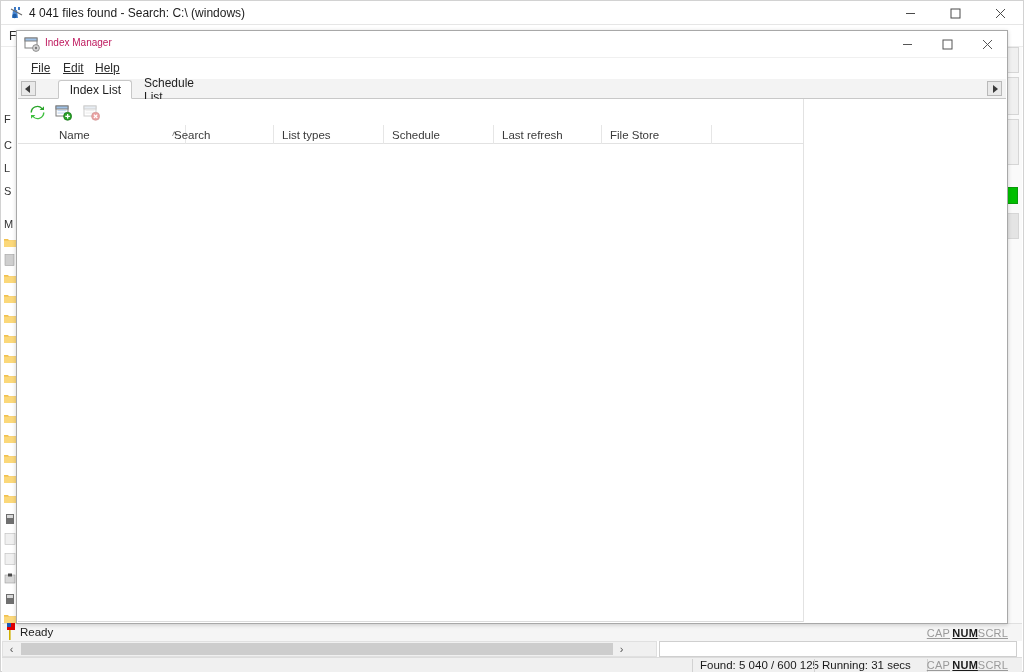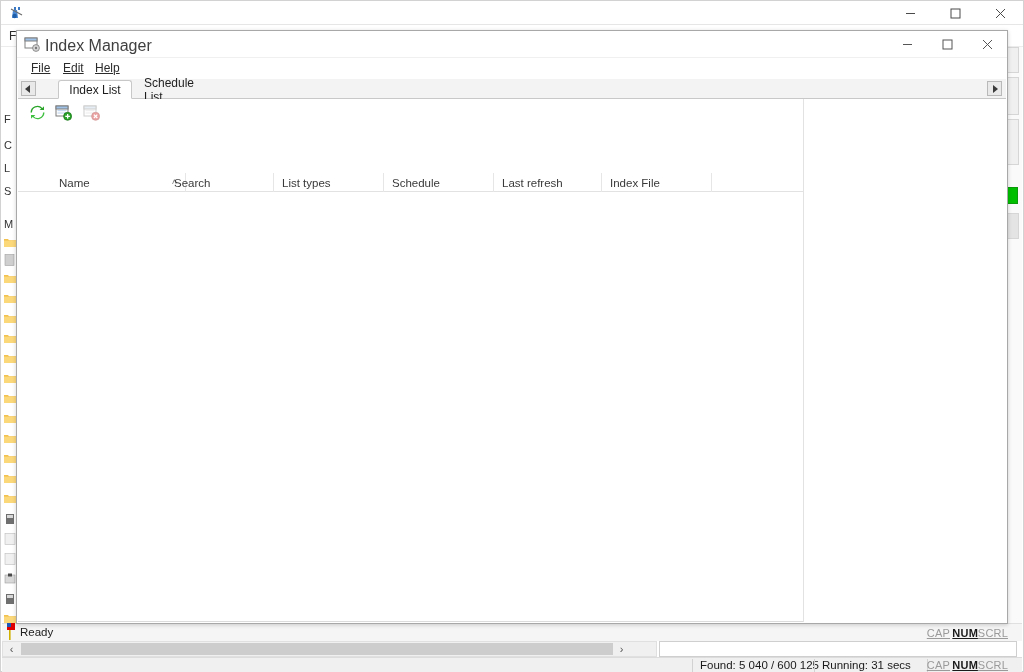--- a/index.html
+++ b/index.html
@@ -60,45 +60,45 @@
   .bb-div{position:absolute;top:1px;width:1px;height:13px;background:#d2d2d2;}
   .redact{display:inline-block;width:44px;height:9px;background:#c8c8c8;vertical-align:-1px;margin:0 1px;}
 
   
   .dlg{position:absolute;left:16px;top:30px;width:992px;height:594px;
     background:#ffffff;border:1px solid #a8a8a8;box-sizing:border-box;
     box-shadow:0 1px 4px rgba(0,0,0,.18);}
   .dlg-titlebar{position:absolute;left:0;top:0;width:100%;height:27px;background:#ffffff;
     border-bottom:1px solid #f0f0f0;box-sizing:border-box;}
   .dlg-title-icon{position:absolute;left:7px;top:5px;width:16px;height:16px;}
-  .dlg-title-text{position:absolute;left:28px;top:6px;font-size:16px;color:#404040;}
+  .dlg-title-text{position:absolute;left:28px;top:6px;font-size:10px;color:#be185d;}
   .dlg-wincontrols{position:absolute;top:0;right:0;height:27px;display:flex;}
   .dwc{width:40px;height:27px;display:flex;align-items:center;justify-content:center;}
 
   .dlg-menubar{position:absolute;left:0;top:27px;width:100%;height:20px;background:#ffffff;box-sizing:border-box;}
   .dlg-menu{position:absolute;top:3px;font-size:12px;color:#2b2b2b;}
   .dlg-menu u{text-decoration:underline;}
 
   .tabstrip{position:absolute;left:1px;top:48px;right:1px;height:20px;background:#f3f3f3;
     border-bottom:1px solid #c8c8c8;box-sizing:border-box;}
   .tab-arrow{position:absolute;top:2px;width:15px;height:15px;background:#e9e9e9;border:1px solid #b9b9b9;
     box-sizing:border-box;display:flex;align-items:center;justify-content:center;}
   .tab-arrow.left{left:3px;}
   .tab-arrow.right{right:4px;}
-  .tab{position:absolute;top:1px;height:19px;display:flex;align-items:center;justify-content:center;
+  .tab{position:absolute;top:1px;height:19px;display:flex;align-items:center;justify-content:flex-end;
     font-size:12px;color:#1d1d1d;box-sizing:border-box;padding:0 10px;}
   .tab.active{background:#ffffff;border:1px solid #c8c8c8;border-bottom:1px solid #ffffff;
     border-top-left-radius:3px;border-top-right-radius:3px;}
 
   .toolbar{position:absolute;left:1px;top:68px;right:1px;height:25px;background:#ffffff;box-sizing:border-box;}
   .tb-btn{position:absolute;top:2px;width:22px;height:22px;display:flex;align-items:center;justify-content:center;}
   .tb-btn.disabled{opacity:.42;}
 
   .listview{position:absolute;left:1px;top:93px;right:1px;bottom:1px;background:#ffffff;
-    border-top:1px solid #ffffff;box-sizing:border-box;margin-top:48px;}
+    border-top:1px solid #ffffff;box-sizing:border-box;}
   .lv-header{position:absolute;left:0;top:0;right:0;height:19px;background:#ffffff;
     border-bottom:1px solid #e2e2e2;box-sizing:border-box;}
   .lv-col{position:absolute;top:0;height:19px;box-sizing:border-box;
     border-right:1px solid #e6e6e6;font-size:11.5px;color:#3a3a3a;
     display:flex;align-items:center;padding-left:8px;white-space:nowrap;}
   .lv-col .sortarrow{position:absolute;right:8px;top:4px;font-size:9px;color:#7a7a7a;}
   .lv-body{position:absolute;left:0;top:19px;right:0;bottom:0;background:#ffffff;
     border-right:1px solid #dcdcdc;border-bottom:1px solid #dcdcdc;box-sizing:border-box;}
 
   .dlg-rightpane{position:absolute;left:786px;top:68px;right:1px;bottom:1px;background:#ffffff;
@@ -114,20 +114,21 @@
     <div class="bg-titlebar">
       <span class="bg-title-icon">
         <svg width="16" height="16" viewBox="0 0 16 16">
           <path d="M5 2 L7 2 L7 5 L5 5 Z" fill="#3b78c3"></path>
           <path d="M4 5 L8 5 L9 13 L3 13 Z" fill="#4a88d4"></path>
           <path d="M9 2 L11 2 L11 5 L9 5 Z" fill="#3b78c3"></path>
           <circle cx="5.6" cy="11" r="2.2" fill="#1f5ea8"></circle>
           <path d="M2 4 L13 10" stroke="#6c6c6c" stroke-width="1.1" fill="none"></path>
         </svg>
       </span>
+      <span class="bg-title-text">4 041 files found - Search: C:\ (windows)</span>
 
       <div class="wincontrols">
         <div class="wc">
           <svg width="11" height="11" viewBox="0 0 11 11">
             <line x1="1" y1="5.5" x2="10" y2="5.5" stroke="#4a4a4a" stroke-width="1"></line>
           </svg>
         </div>
         <div class="wc">
           <svg width="11" height="11" viewBox="0 0 11 11">
             <rect x="1" y="1" width="9" height="9" fill="none" stroke="#4a4a4a" stroke-width="1"></rect>
@@ -381,21 +382,21 @@
         <div class="lv-col" style="left:256px;width:110px">
           <span>List types</span>
         </div>
         <div class="lv-col" style="left:366px;width:110px">
           <span>Schedule</span>
         </div>
         <div class="lv-col" style="left:476px;width:108px">
           <span>Last refresh</span>
         </div>
         <div class="lv-col" style="left:584px;width:110px">
-          <span>Index File</span>
+          <span>File Store</span>
         </div>
         <div class="lv-col" style="left:694px;width:92px;border-right:none">
           <span></span>
         </div>
       </div>
       <div class="lv-body" style="width:786px"></div>
     </div>
 
     <div class="dlg-rightpane"></div>
   </div>

